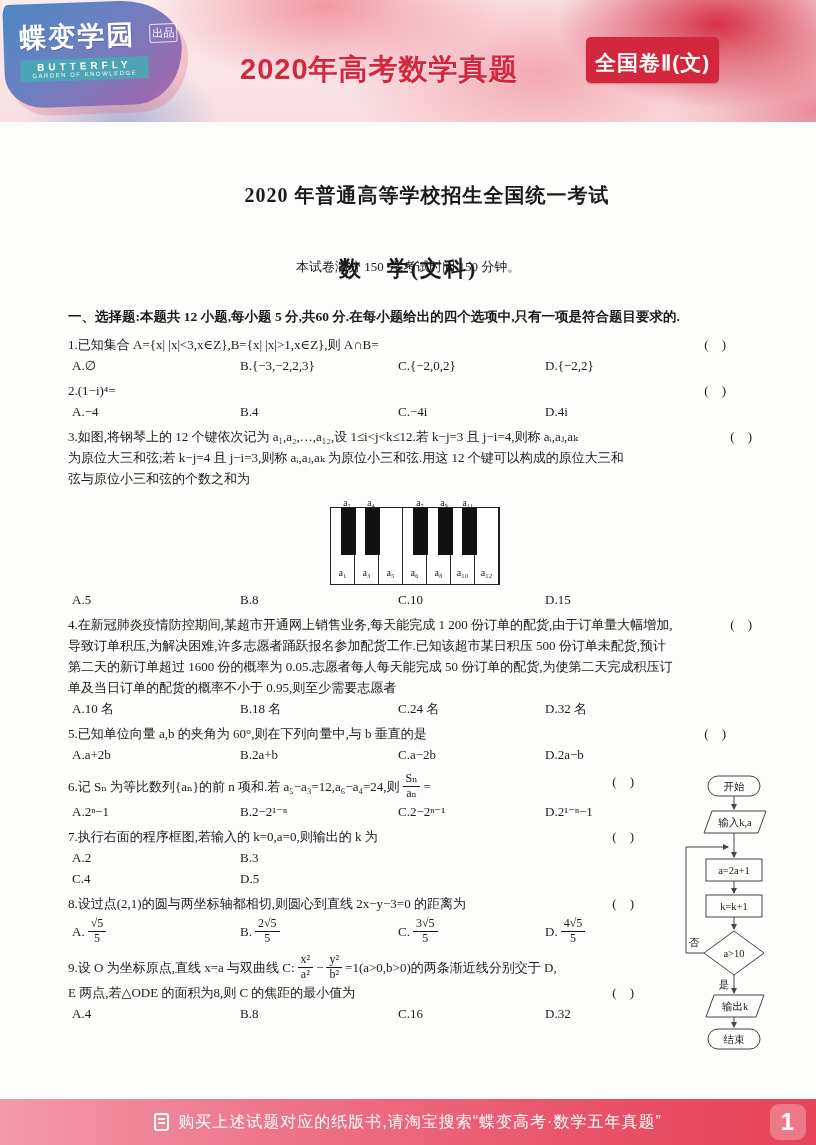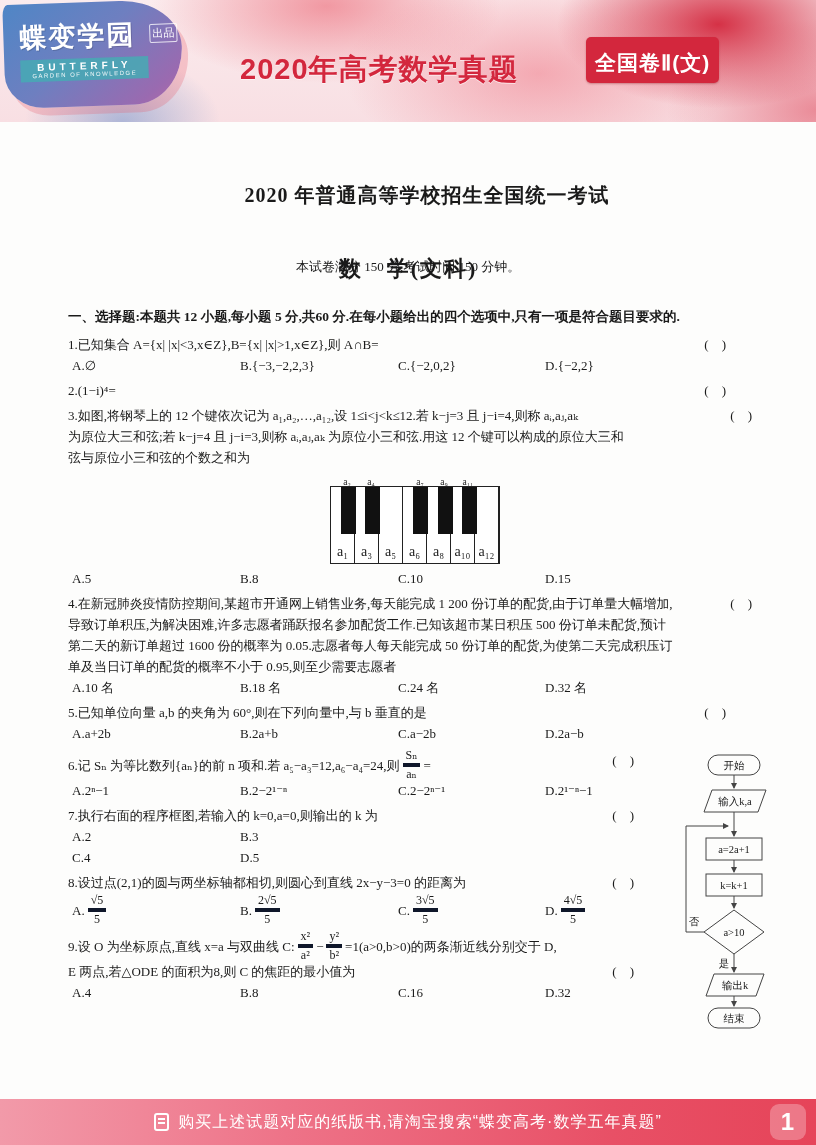--- a/index.html
+++ b/index.html
@@ -54,34 +54,34 @@
   .q { margin-bottom:4px; }
   .stem-row { position:relative; white-space:nowrap; }
   .paren { position:absolute; right:26px; top:0; white-space:pre; }
   .stem-row.flush .paren { right:0; }
   .qline { white-space:nowrap; }
   .opts4 { display:grid; grid-template-columns:168px 158px 147px auto; padding-left:4px; align-items:center; }
   .opts4 > span { display:inline-flex; align-items:center; white-space:nowrap; }
 
   .frac { display:inline-flex; flex-direction:column; align-items:center;
       line-height:1.12; font-size:12px; margin:0 3px; vertical-align:middle; }
-  .frac .fn { padding:0 3px 0.5px; border-bottom:4px solid #0f172a; }
+  .frac .fn { padding:0 3px 0.5px; border-bottom:1px solid #0f172a; }
   .frac .fd { padding-top:0.5px; }
   .frow { display:flex; align-items:center; height:30px; }
   .frow .srow-left { display:inline-flex; align-items:center; white-space:pre; }
   .opts-frac { height:34px; }
 
   
   .piano { margin:4px 0 4px 262px; width:170px; }
   .piano-top { position:relative; height:14px; font-size:9.5px; }
   .piano-top span { position:absolute; width:16px; text-align:center; }
   .kbd { position:relative; width:170px; height:78px; border:1px solid #222; display:flex; background:#fff; }
   .wk { flex:1; border-right:1px solid #222; position:relative; background:#fff; }
   .wk:last-child { border-right:none; }
-  .wk .blabel { position:absolute; bottom:1px; left:0; width:100%; text-align:center; font-size:14px; }
+  .wk .blabel { position:absolute; bottom:1px; left:0; width:100%; text-align:center; font-size:10px; }
   .bk { position:absolute; top:0; width:15px; height:47px; background:#111; z-index:2; }
 
   
   .lower { position:relative; margin-top:6px; }
   .lower-left { width:600px; }
   .lower .paren { right:34px; }
   .flowchart { position:absolute; left:604px; top:2px; }
   .flowchart text { font-size:10.5px; fill:#1a1a1a; text-anchor:middle;
       font-family:"Liberation Serif","DejaVu Serif",serif; }
   .flowchart .shape { fill:none; stroke:#444; stroke-width:1; }
@@ -135,20 +135,26 @@
         <span>B.{−3,−2,2,3}</span>
         <span>C.{−2,0,2}</span>
         <span>D.{−2,2}</span>
       </div>
     </div>
 
     <div class="q">
       <div class="stem-row">
         <span>2.(1−i)⁴=</span>
         <span class="paren">(    )</span>
+      </div>
+      <div class="opts4">
+        <span>A.−4</span>
+        <span>B.4</span>
+        <span>C.−4i</span>
+        <span>D.4i</span>
       </div>
     </div>
 
     <div class="q">
       <div class="stem-row flush">
         <span>3.如图,将钢琴上的 12 个键依次记为 a₁,a₂,…,a₁₂,设 1≤i&lt;j&lt;k≤12.若 k−j=3 且 j−i=4,则称 aᵢ,aⱼ,aₖ</span>
         <span class="paren">(    )</span>
       </div>
       <div class="qline">为原位大三和弦;若 k−j=4 且 j−i=3,则称 aᵢ,aⱼ,aₖ 为原位小三和弦.用这 12 个键可以构成的原位大三和</div>
       <div class="qline">弦与原位小三和弦的个数之和为</div>

